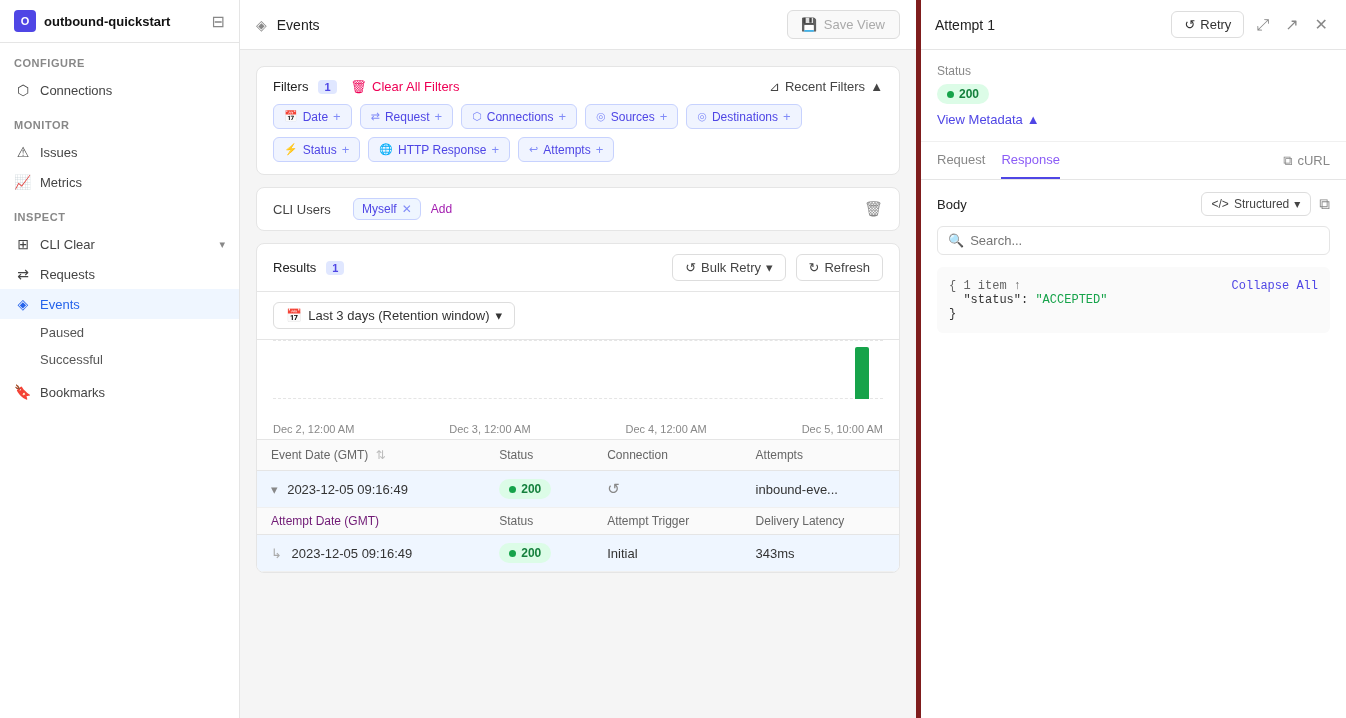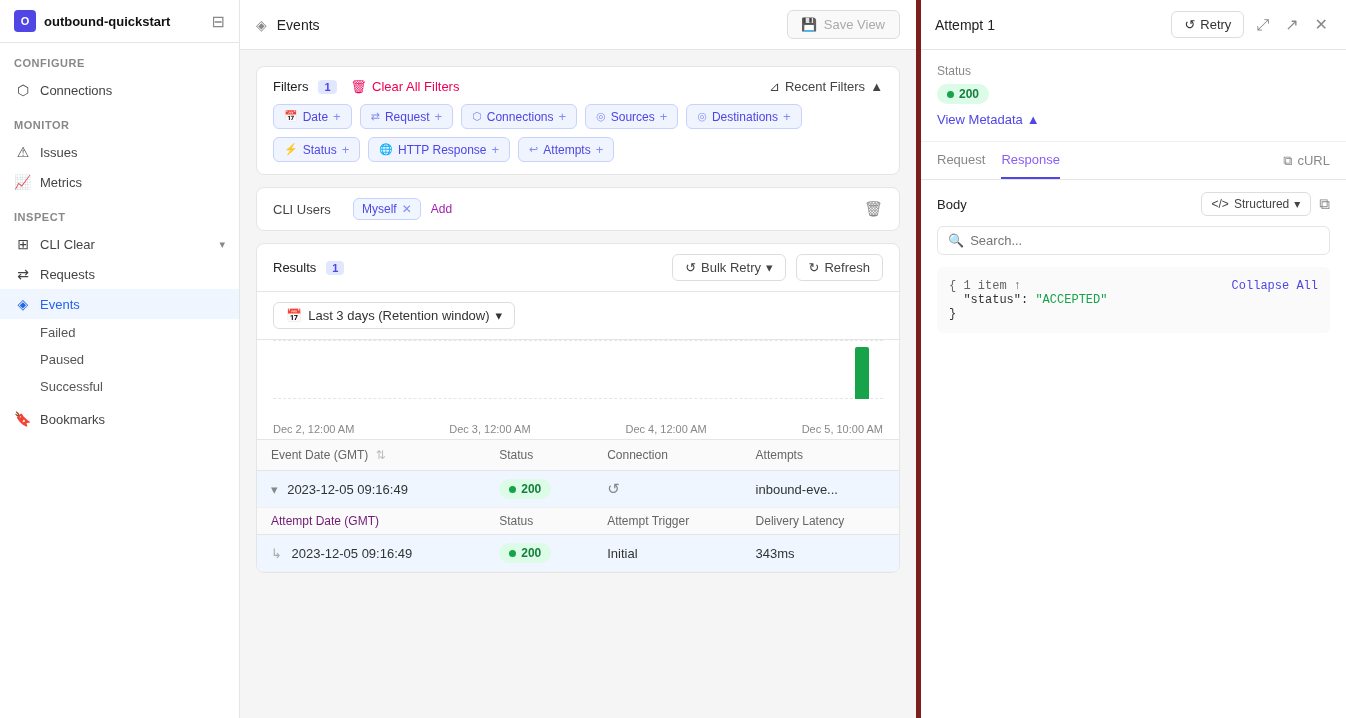--- a/index.html
+++ b/index.html
@@ -154,21 +154,20 @@
   </div>
   <div class="sidebar-item">
     <span class="sidebar-item-icon">⇄</span>
     <span class="sidebar-item-label">Requests</span>
   </div>
   <div class="sidebar-item active">
     <span class="sidebar-item-icon">◈</span>
     <span class="sidebar-item-label">Events</span>
   </div>
 
-  <div class="sidebar-sub-item">Failed</div>
   <div class="sidebar-sub-item">Paused</div>
   <div class="sidebar-sub-item">Successful</div>
 
   <div class="sidebar-item" style="margin-top:4px">
     <span class="sidebar-item-icon">🔖</span>
     <span class="sidebar-item-label">Bookmarks</span>
   </div>
 </div>
 
 <div class="main">

